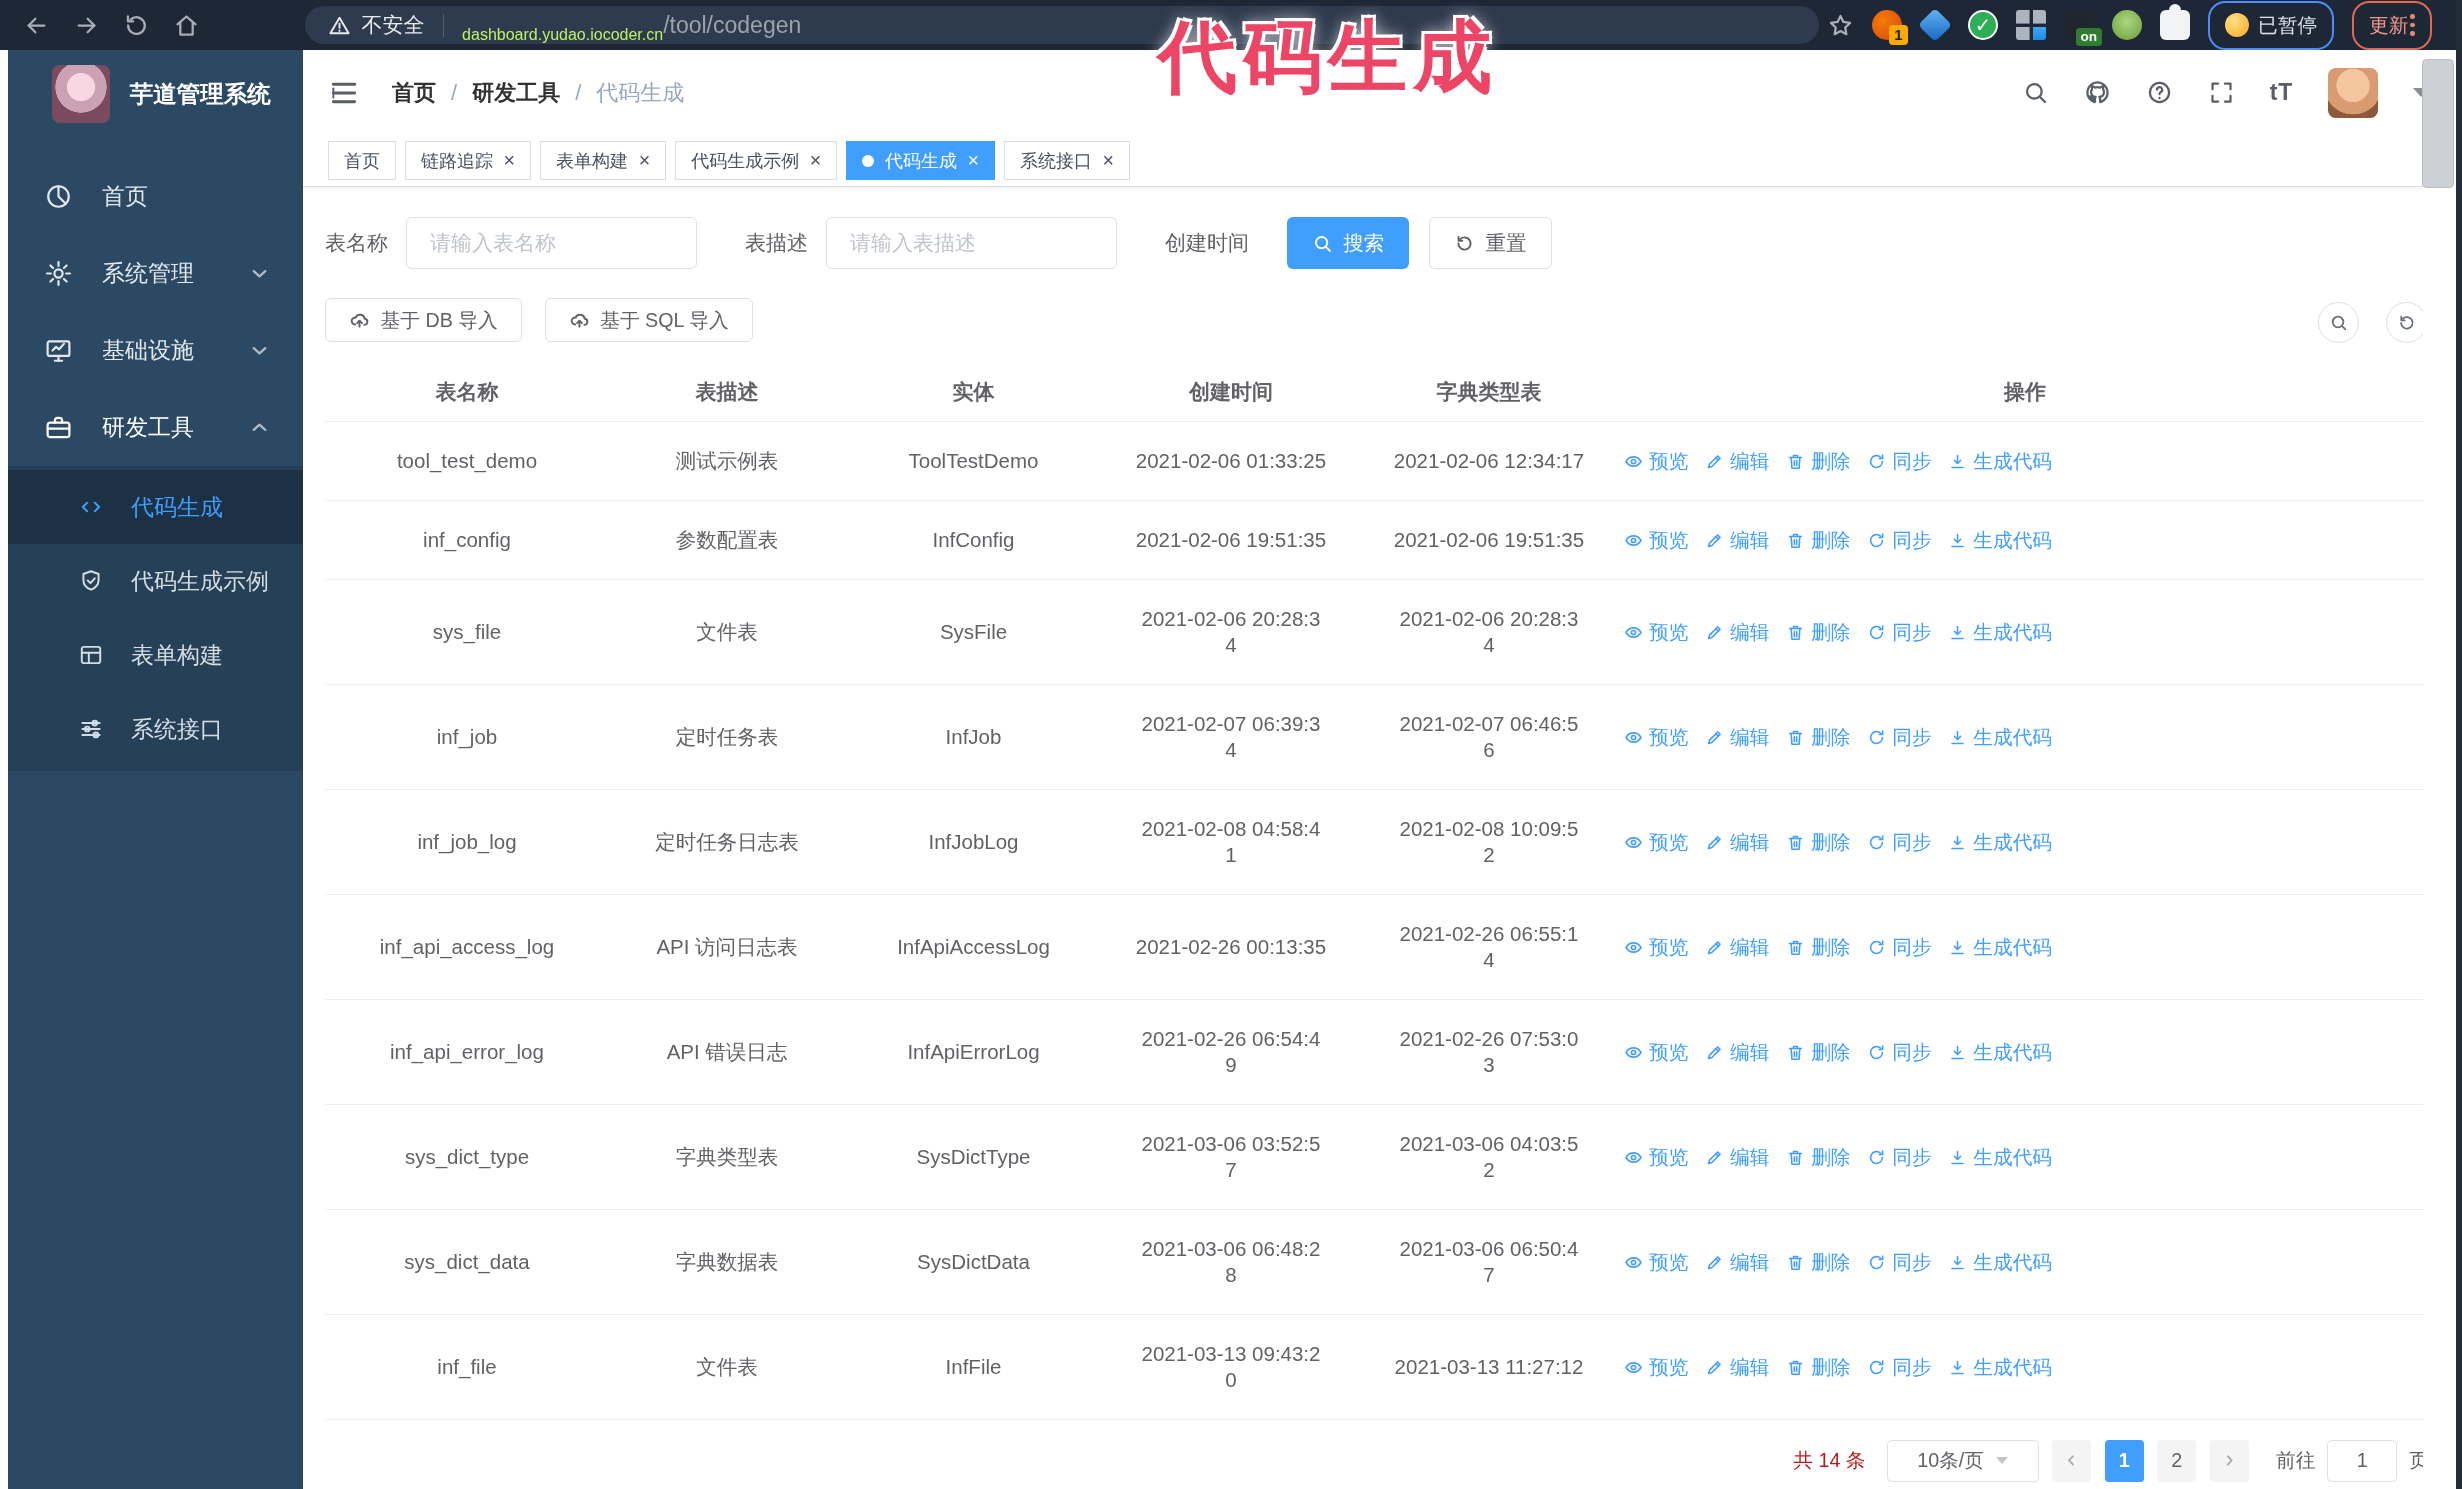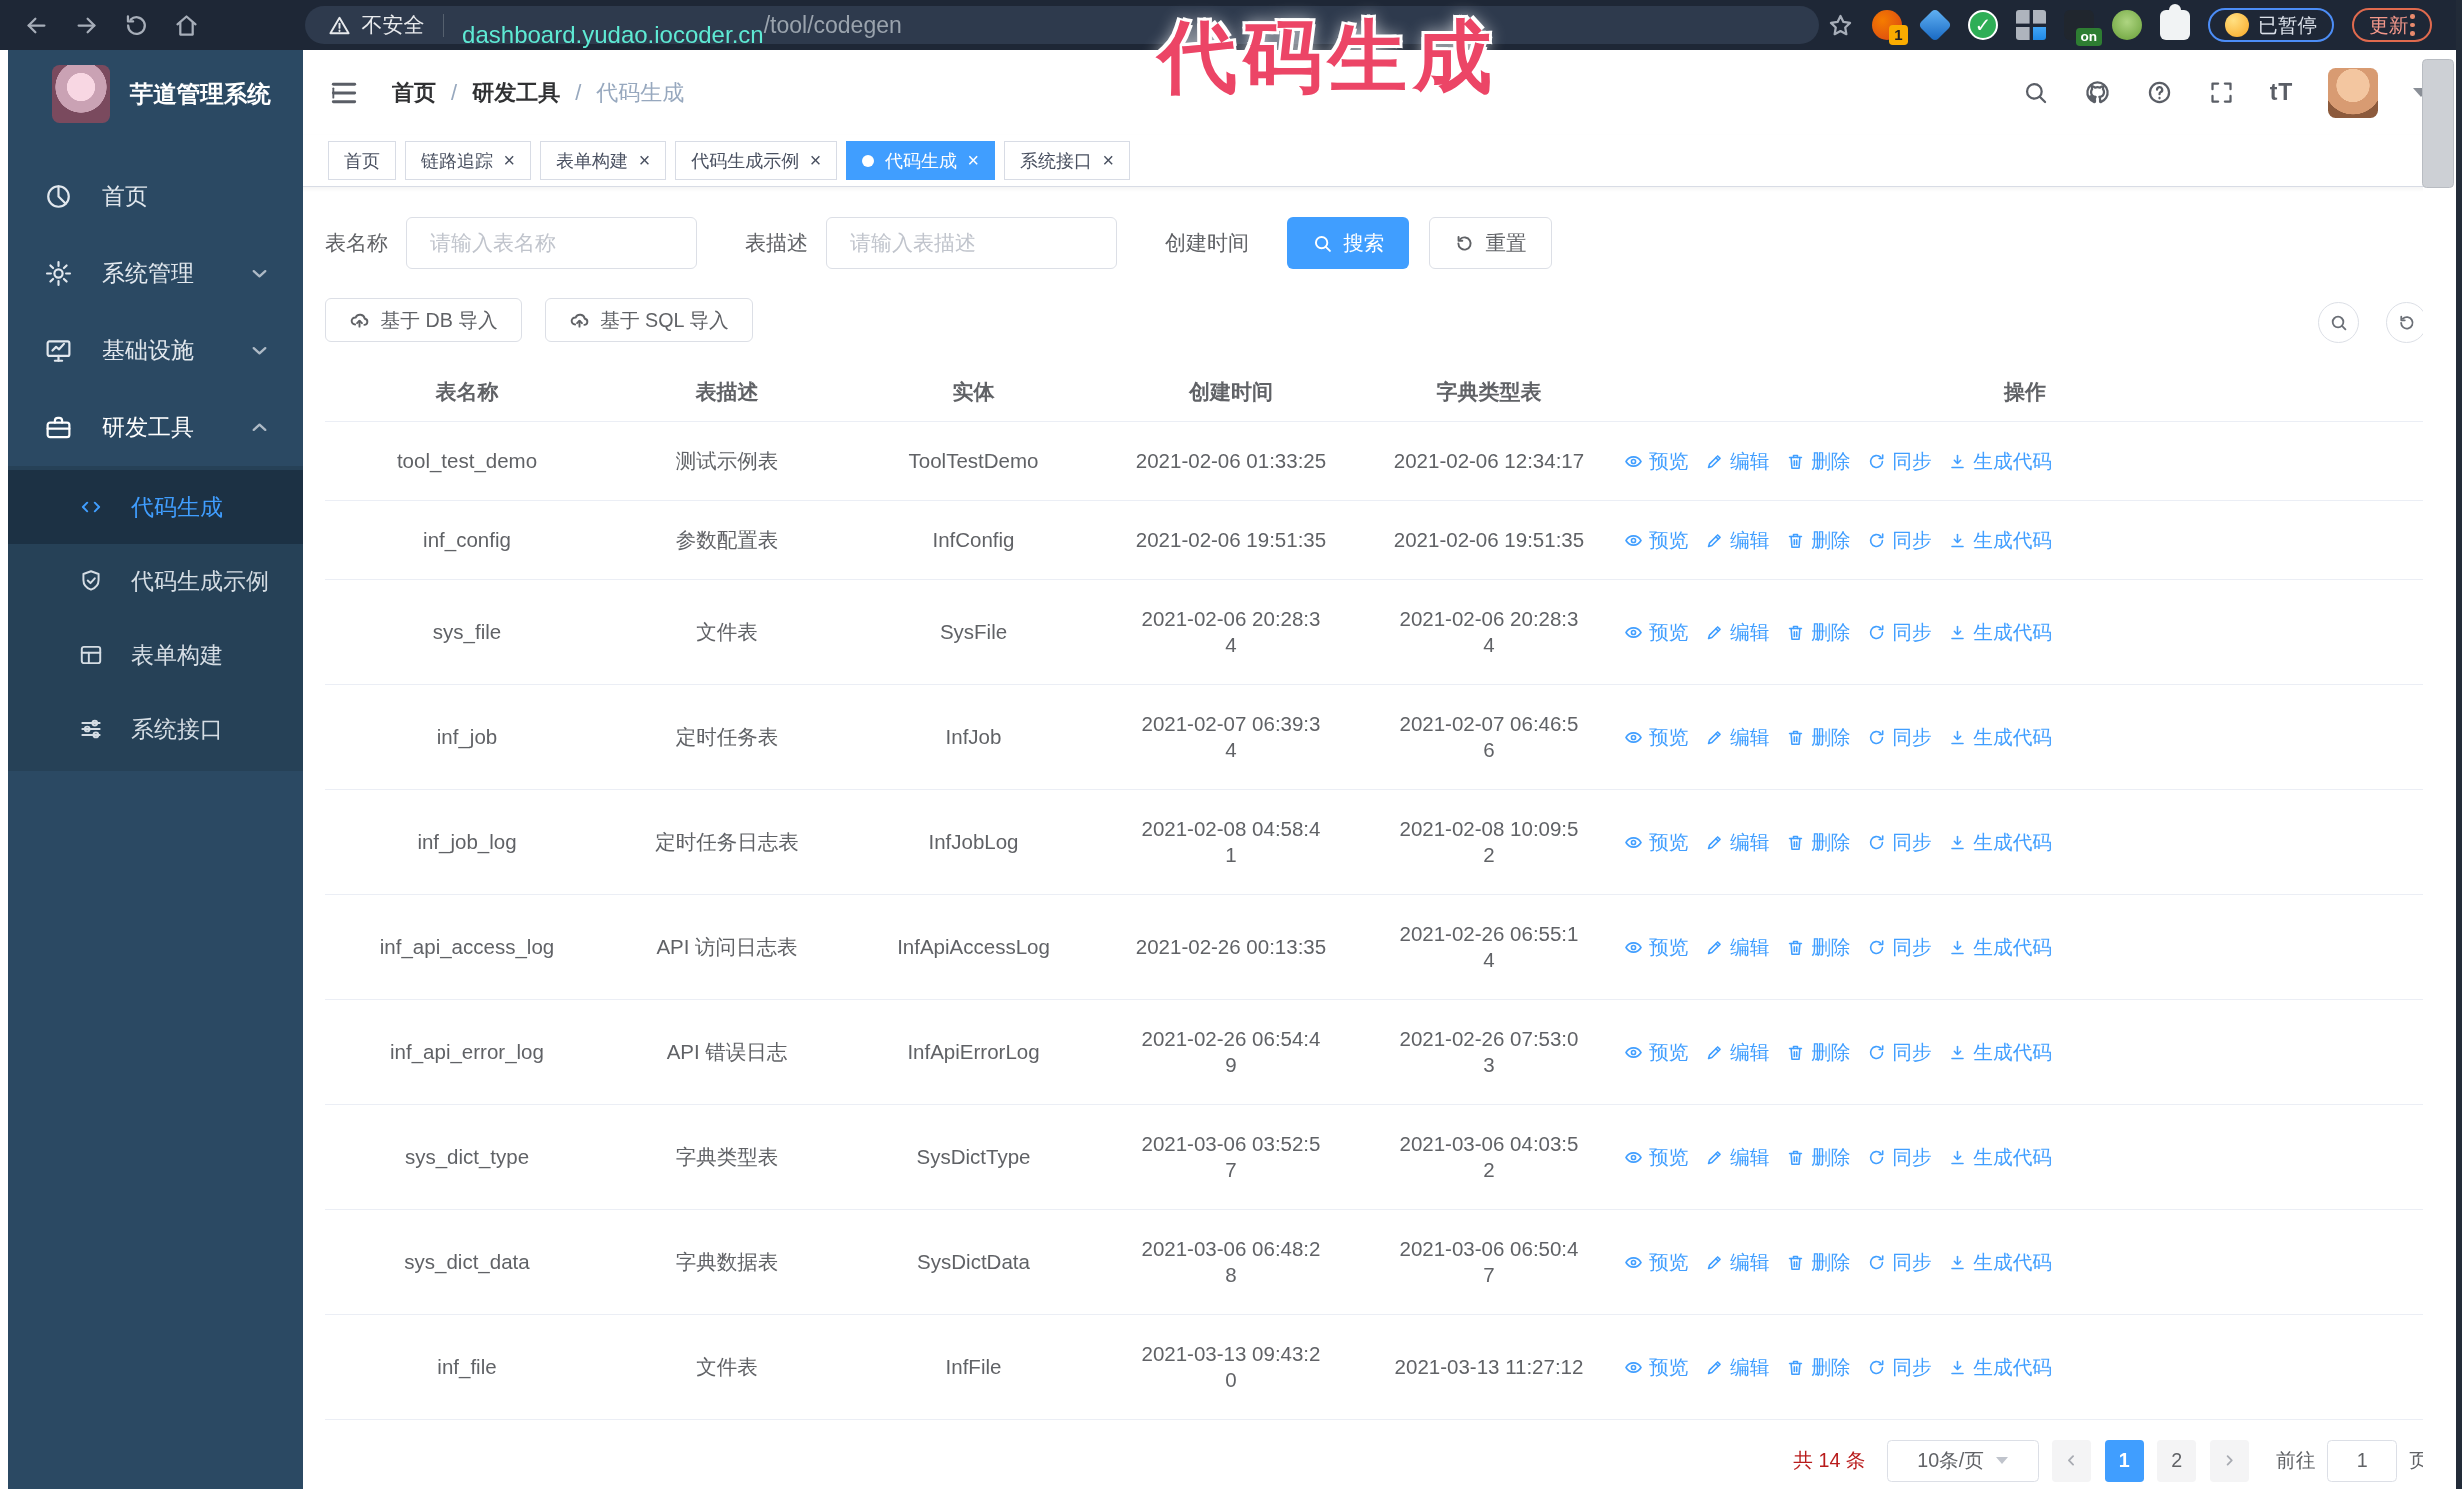--- a/index.html
+++ b/index.html
@@ -9,37 +9,37 @@
 
   
   .browser-bar{position:absolute;top:0;left:0;right:0;height:50px;background:#1e2736;display:flex;align-items:center;z-index:30;}
   .nav-ic{width:27px;height:27px;color:#a7aeb9;margin-left:23px;flex:0 0 auto;}
   .nav-ic svg{width:27px;height:27px;stroke:currentColor;fill:none;stroke-width:2;stroke-linecap:round;stroke-linejoin:round;}
   .omnibox{position:absolute;left:305px;top:6px;width:1514px;height:38px;background:#2e3a4d;border-radius:19.7px;display:flex;align-items:center;padding:0 23px;box-sizing:border-box;}
   .warn-ic{width:23px;height:23px;color:#e8eaed;}
   .warn-ic svg{width:23px;height:23px;stroke:currentColor;fill:none;stroke-width:2;stroke-linecap:round;stroke-linejoin:round;}
   .sec-label{color:#e8eaed;font-size:21px;margin-left:10.6px;}
   .url-sep{width:1.5px;height:23px;background:#55606e;margin:0 18px;}
-  .url-host{color:#5eead4;font-size:24px;margin-top:20px;}
+  .url-host{color:#bef264;font-size:16px;margin-top:20px;}
   .url-path{color:#9aa3ad;font-size:23px;}
   .browser-right{position:absolute;left:1827px;right:7.6px;top:6px;height:38px;display:flex;align-items:center;gap:18px;}
   .star-ic{width:27px;height:27px;color:#a7aeb9;}
   .star-ic svg{width:27px;height:27px;stroke:currentColor;fill:none;stroke-width:2;stroke-linejoin:round;}
   .ext{position:relative;width:30px;height:30px;border-radius:7.6px;flex:0 0 auto;}
   .ext-badge{position:absolute;right:-6px;bottom:-4.5px;background:#f9ab00;color:#202124;font-size:15px;line-height:19.7px;padding:0 5.3px;border-radius:3.8px;font-weight:700;}
   .ext-on{position:absolute;right:-7.6px;bottom:-6px;background:#2e7d32;color:#fff;font-size:13.6px;line-height:18px;padding:0 4.5px;border-radius:3.8px;font-weight:700;}
   .e-orange{background:radial-gradient(circle at 35% 35%,#f57c00,#d84315);border-radius:50%;}
   .e-gem{background:linear-gradient(135deg,#64b5f6,#1565c0);transform:rotate(45deg);width:24px;height:24px;margin:3px;border-radius:4.5px;}
   .e-green{background:#2eae56;border-radius:50%;display:flex;align-items:center;justify-content:center;color:#fff;font-size:19.7px;font-weight:700;border:2.3px solid #fff;box-sizing:border-box;}
   .e-grid{background:linear-gradient(#aeb4bd,#aeb4bd) 0 0/13.6px 13.6px no-repeat,linear-gradient(#aeb4bd,#aeb4bd) 16.7px 0/13.6px 13.6px no-repeat,linear-gradient(#aeb4bd,#aeb4bd) 0 16.7px/13.6px 13.6px no-repeat,linear-gradient(#42a5f5,#1e88e5) 16.7px 16.7px/13.6px 13.6px no-repeat;border-radius:3px;}
   .e-dark{background:#20262e;border-radius:6px;}
   .e-monkey{background:radial-gradient(circle at 50% 40%,#aed581,#689f38);border-radius:50%;}
   .e-puzzle{position:relative;background:#f1f3f4;border-radius:6px;}
   .e-puzzle::after{content:"";position:absolute;top:-6px;left:9px;width:12px;height:12px;border-radius:50%;background:#f1f3f4;}
-  .pill{height:34px;border-radius:17.4px;display:flex;align-items:center;padding:0 15px;box-sizing:border-box;gap:9px;flex:0 0 auto;}
+  .pill{height:49px;border-radius:17.4px;display:flex;align-items:center;padding:0 15px;box-sizing:border-box;gap:9px;flex:0 0 auto;}
   .pill-paused{border:2.3px solid #4c8df6;color:#dbe1ea;font-size:19.7px;}
   .emoji-face{width:24px;height:24px;border-radius:50%;background:radial-gradient(circle at 35% 30%,#ffe082,#f9a825);}
   .pill-update{border:2.3px solid #e06a4e;color:#f2978a;font-size:19.7px;gap:2px;}
   .kebab{display:flex;flex-direction:column;gap:3.8px;}
   .kebab i{width:4.5px;height:4.5px;border-radius:50%;background:#e98a6d;}
 
   
   .annotation{position:absolute;left:1158px;top:4.5px;z-index:50;font-size:79px;font-weight:800;letter-spacing:6px;color:#ec4566;
     text-shadow:-3px -3px 0 #fff,3px -3px 0 #fff,-3px 3px 0 #fff,3px 3px 0 #fff,0 0 16.7px #fff;}
 

